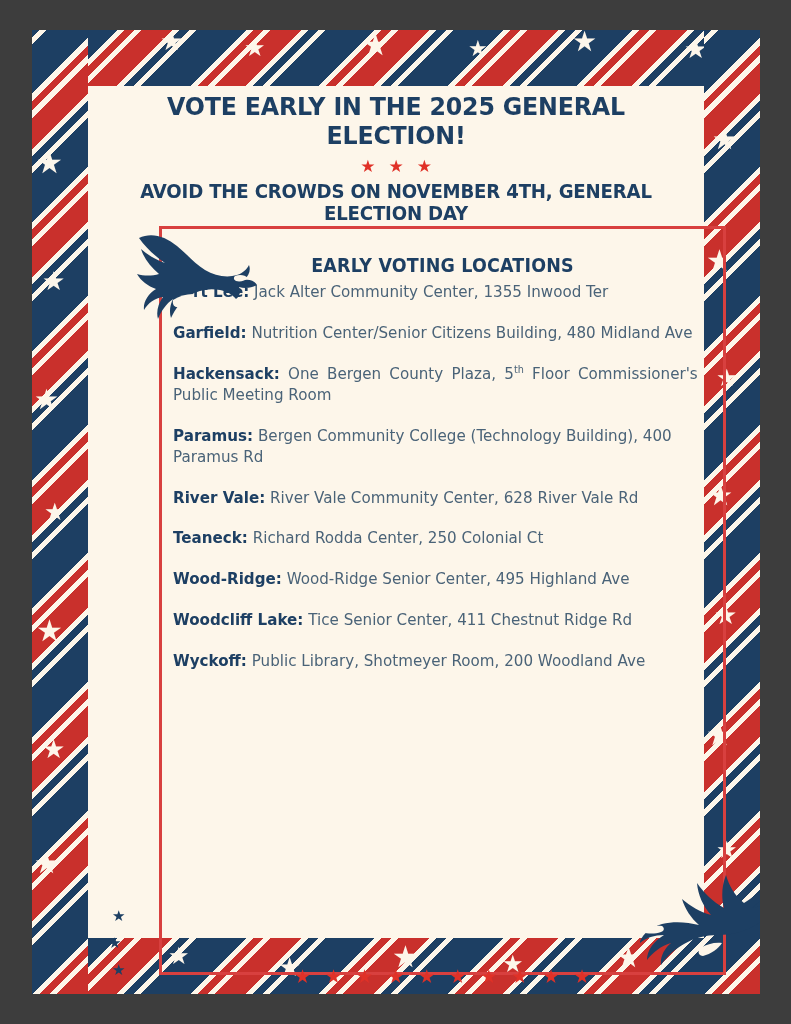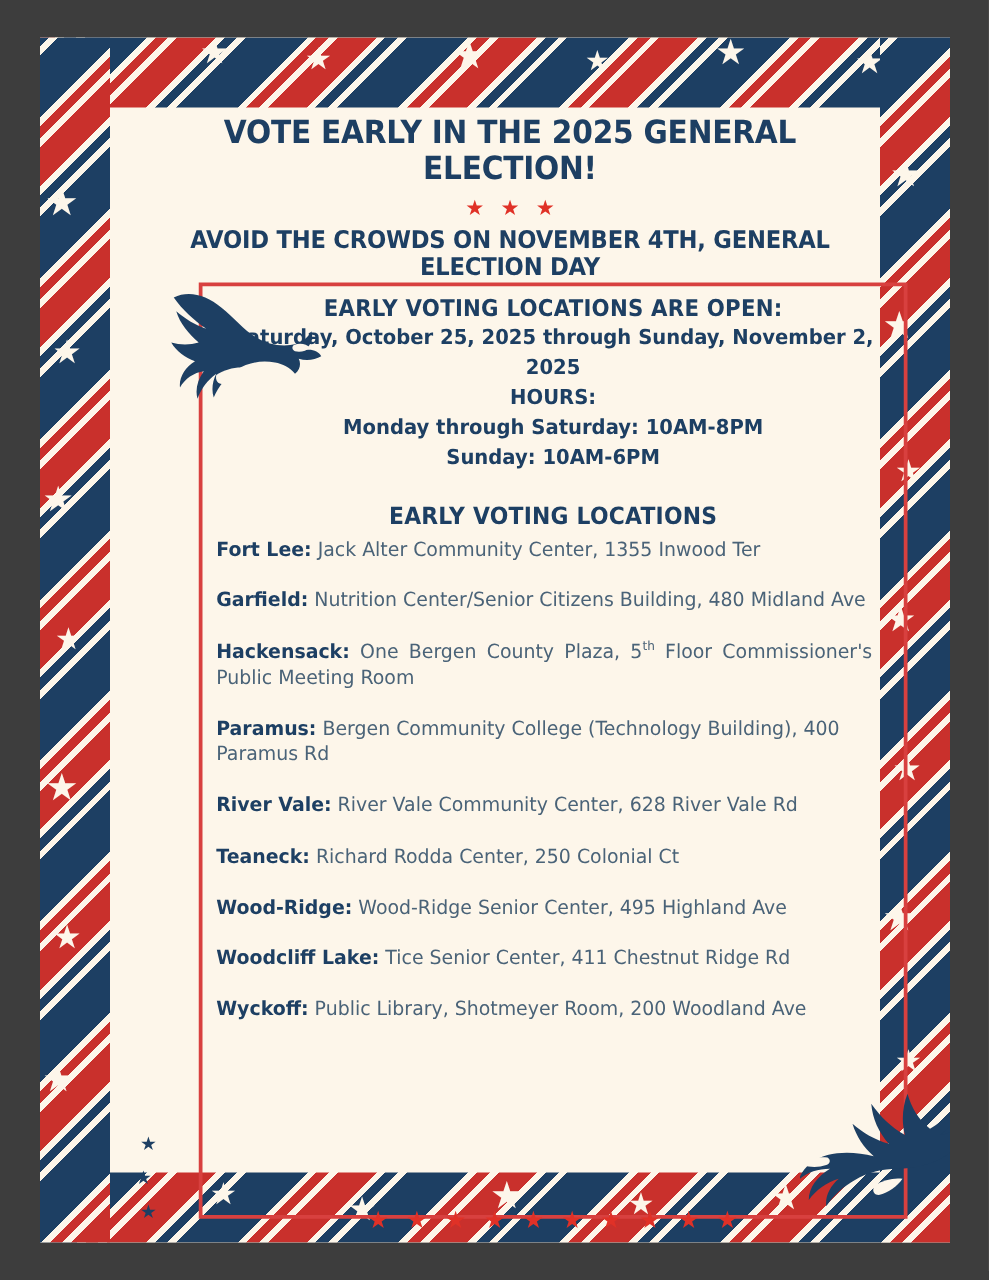--- a/index.html
+++ b/index.html
@@ -61,21 +61,21 @@
     left: 56px;
     top: 56px;
     width: 616px;
     height: 852px;
     background: #fdf6ea;
   }
 
   
   #header {
     position: absolute;
-    left: 68px;
+    left: 56px;
     top: 62px;
     width: 616px;
     text-align: center;
   }
   .headline {
     font-family: "DejaVu Sans", sans-serif;
     font-weight: bold;
     color: #1d3f63;
     letter-spacing: -0.2px;
     transform: scaleX(0.93);
@@ -254,27 +254,20 @@
       <span class="divider-star">★</span>
     </div>
     <div class="headline" id="headline-2">AVOID THE CROWDS ON NOVEMBER 4TH, GENERAL ELECTION DAY</div>
   </div>
 
   <div id="content-frame"></div>
 
   <div id="content-inner">
 
 
-    <div class="center-block">
-      <div class="sub-head">EARLY VOTING LOCATIONS ARE OPEN:</div>
-      <div class="date-line">Saturday, October 25, 2025 through Sunday, November 2, 2025</div>
-      <div class="date-line">HOURS:</div>
-      <div class="date-line">Monday through Saturday: 10AM-8PM</div>
-      <div class="date-line">Sunday: 10AM-6PM</div>
-    </div>
 
     <div id="locations-head">EARLY VOTING LOCATIONS</div>
 
     <div id="location-list">
         <div class="location-item"><span class="loc-town">Fort Lee:</span> <span>Jack Alter Community Center, 1355 Inwood Ter</span></div>
         <div class="location-item"><span class="loc-town">Garfield:</span> <span>Nutrition Center/Senior Citizens Building, 480 Midland Ave</span></div>
         <div class="location-item justified"><span class="loc-town">Hackensack:</span> <span>One Bergen County Plaza, 5</span><span class="loc-sup">th</span><span> Floor Commissioner's Public Meeting Room</span></div>
         <div class="location-item"><span class="loc-town">Paramus:</span> <span>Bergen Community College (Technology Building), 400 Paramus Rd</span></div>
         <div class="location-item"><span class="loc-town">River Vale:</span> <span>River Vale Community Center, 628 River Vale Rd</span></div>
         <div class="location-item"><span class="loc-town">Teaneck:</span> <span>Richard Rodda Center, 250 Colonial Ct</span></div>

